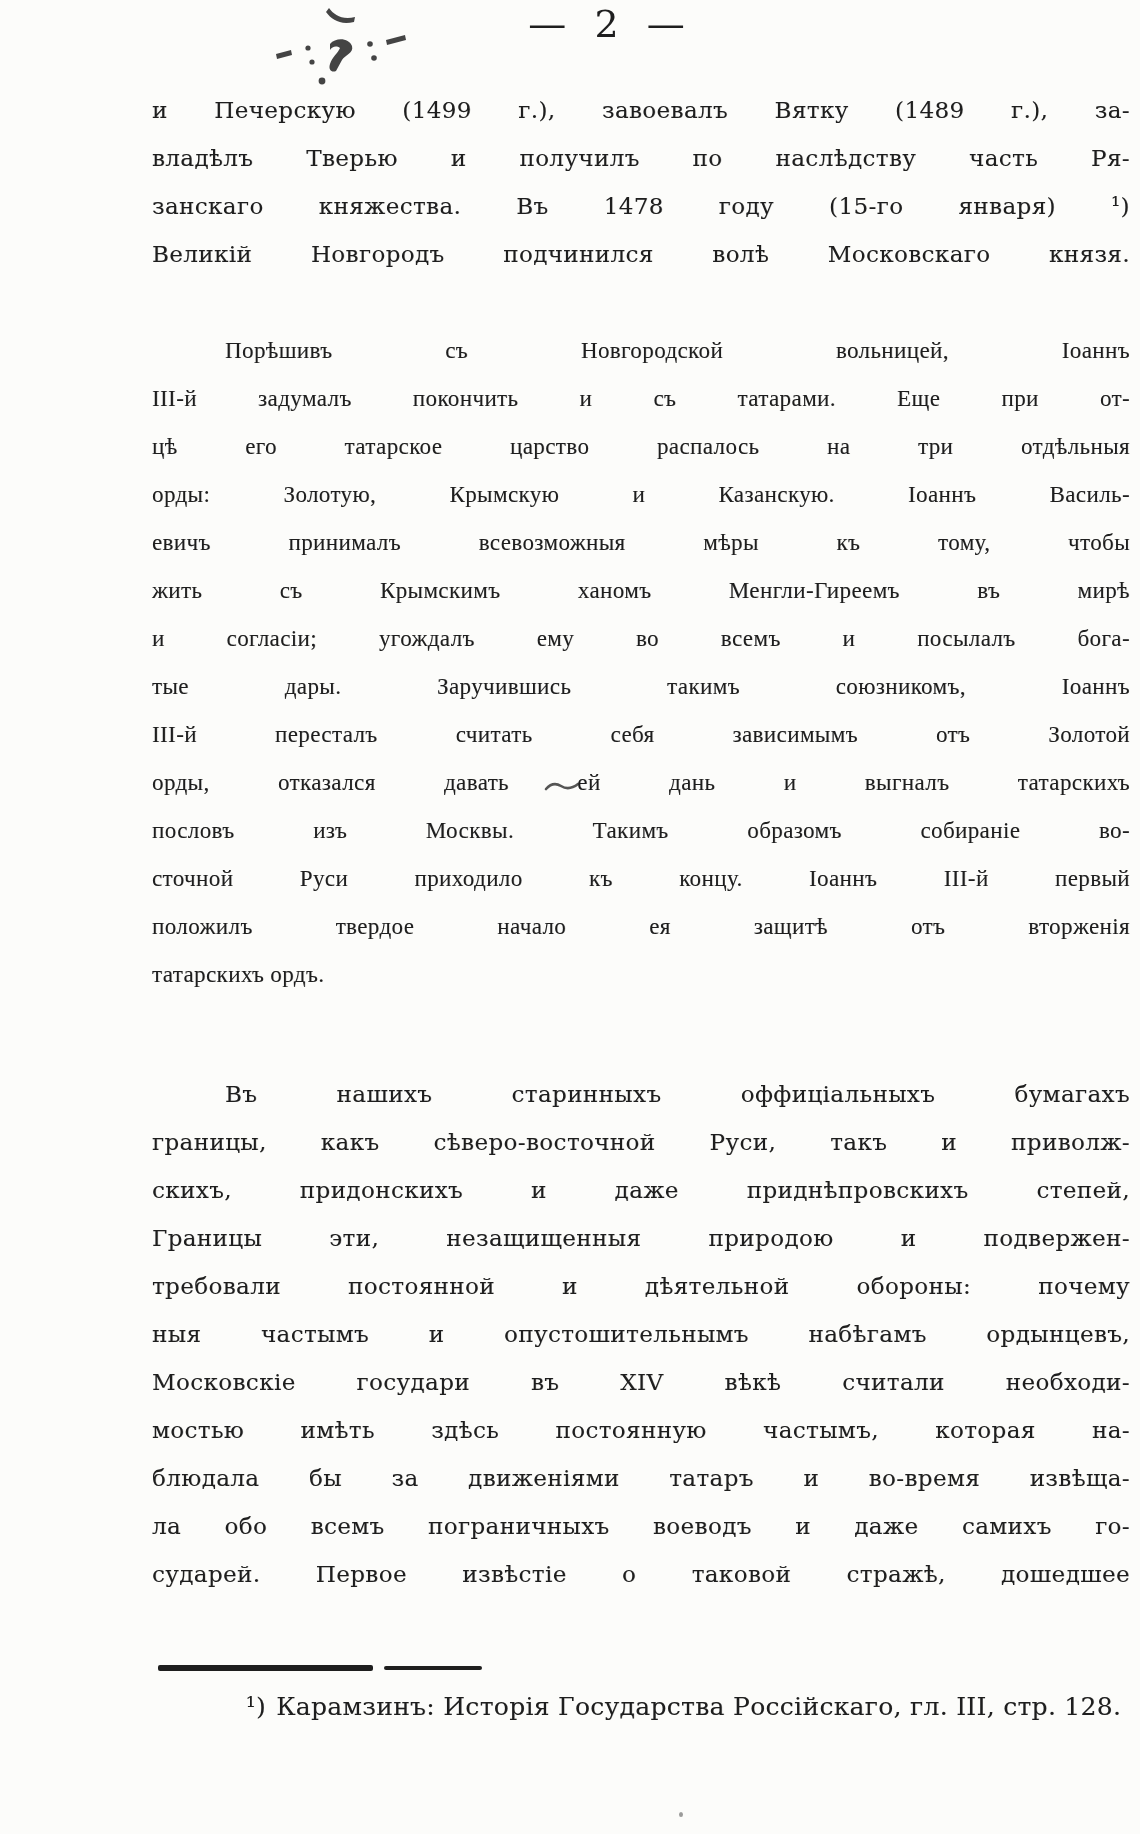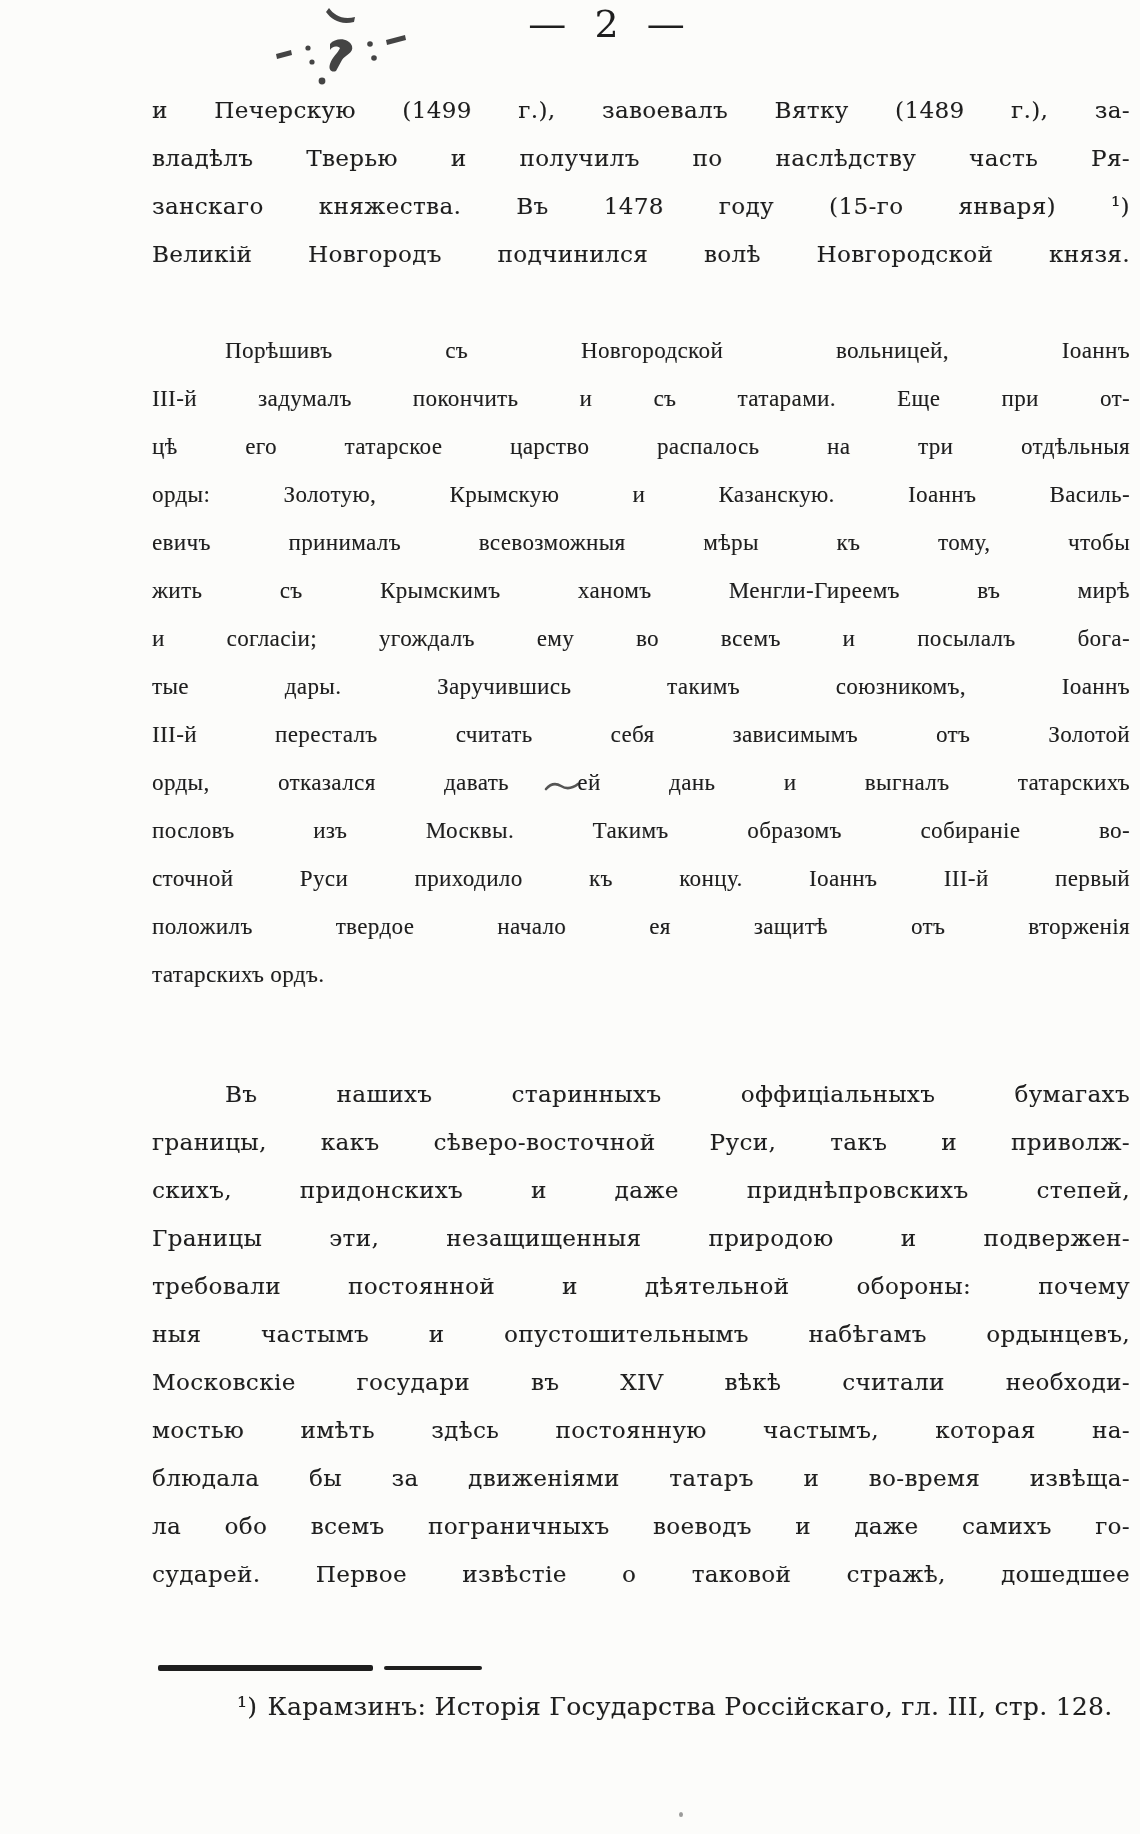--- a/index.html
+++ b/index.html
@@ -66,20 +66,21 @@
     position: absolute;
     top: 1690px;
     left: 152px;
     width: 978px;
     font-size: 25px;
     line-height: 34px;
     letter-spacing: 0.3px;
     text-shadow: 0.3px 0.3px 0 rgba(30,30,30,0.30);
     text-indent: 85px;
     white-space: nowrap;
+    text-align: center;
   }
   .footnote-marker { margin-right: 10px; }
   .ink-smudge {
     position: absolute;
     left: 272px;
     top: 4px;
     width: 160px;
     height: 90px;
   }
   .ink-mark {
@@ -119,21 +120,21 @@
       <path d="M114 36 L133 31 L134 36 L115 41 Z"></path>
       <circle cx="50" cy="77" r="3.4"></circle>
     </g>
   </svg>
 
   <div class="text-block">
       <div class="paragraph" id="paragraph-1">
         <div class="text-line">и Печерскую (1499 г.), завоевалъ Вятку (1489 г.), за-</div>
         <div class="text-line">владѣлъ Тверью и получилъ по наслѣдству часть Ря-</div>
         <div class="text-line">занскаго княжества. Въ 1478 году (15-го января) ¹)</div>
-        <div class="text-line">Великій Новгородъ подчинился волѣ Новгородской князя.</div>
+        <div class="text-line">Великій Новгородъ подчинился волѣ Московскаго князя.</div>
       </div>
       <div class="paragraph" id="paragraph-2">
         <div class="text-line indent">Порѣшивъ съ Новгородской вольницей, Іоаннъ</div>
         <div class="text-line">III-й задумалъ покончить и съ татарами. Еще при от-</div>
         <div class="text-line">цѣ его татарское царство распалось на три отдѣльныя</div>
         <div class="text-line">орды: Золотую, Крымскую и Казанскую. Іоаннъ Василь-</div>
         <div class="text-line">евичъ принималъ всевозможныя мѣры къ тому, чтобы</div>
         <div class="text-line">жить съ Крымскимъ ханомъ Менгли-Гиреемъ въ мирѣ</div>
         <div class="text-line">и согласіи; угождалъ ему во всемъ и посылалъ бога-</div>
         <div class="text-line">тые дары. Заручившись такимъ союзникомъ, Іоаннъ</div>

